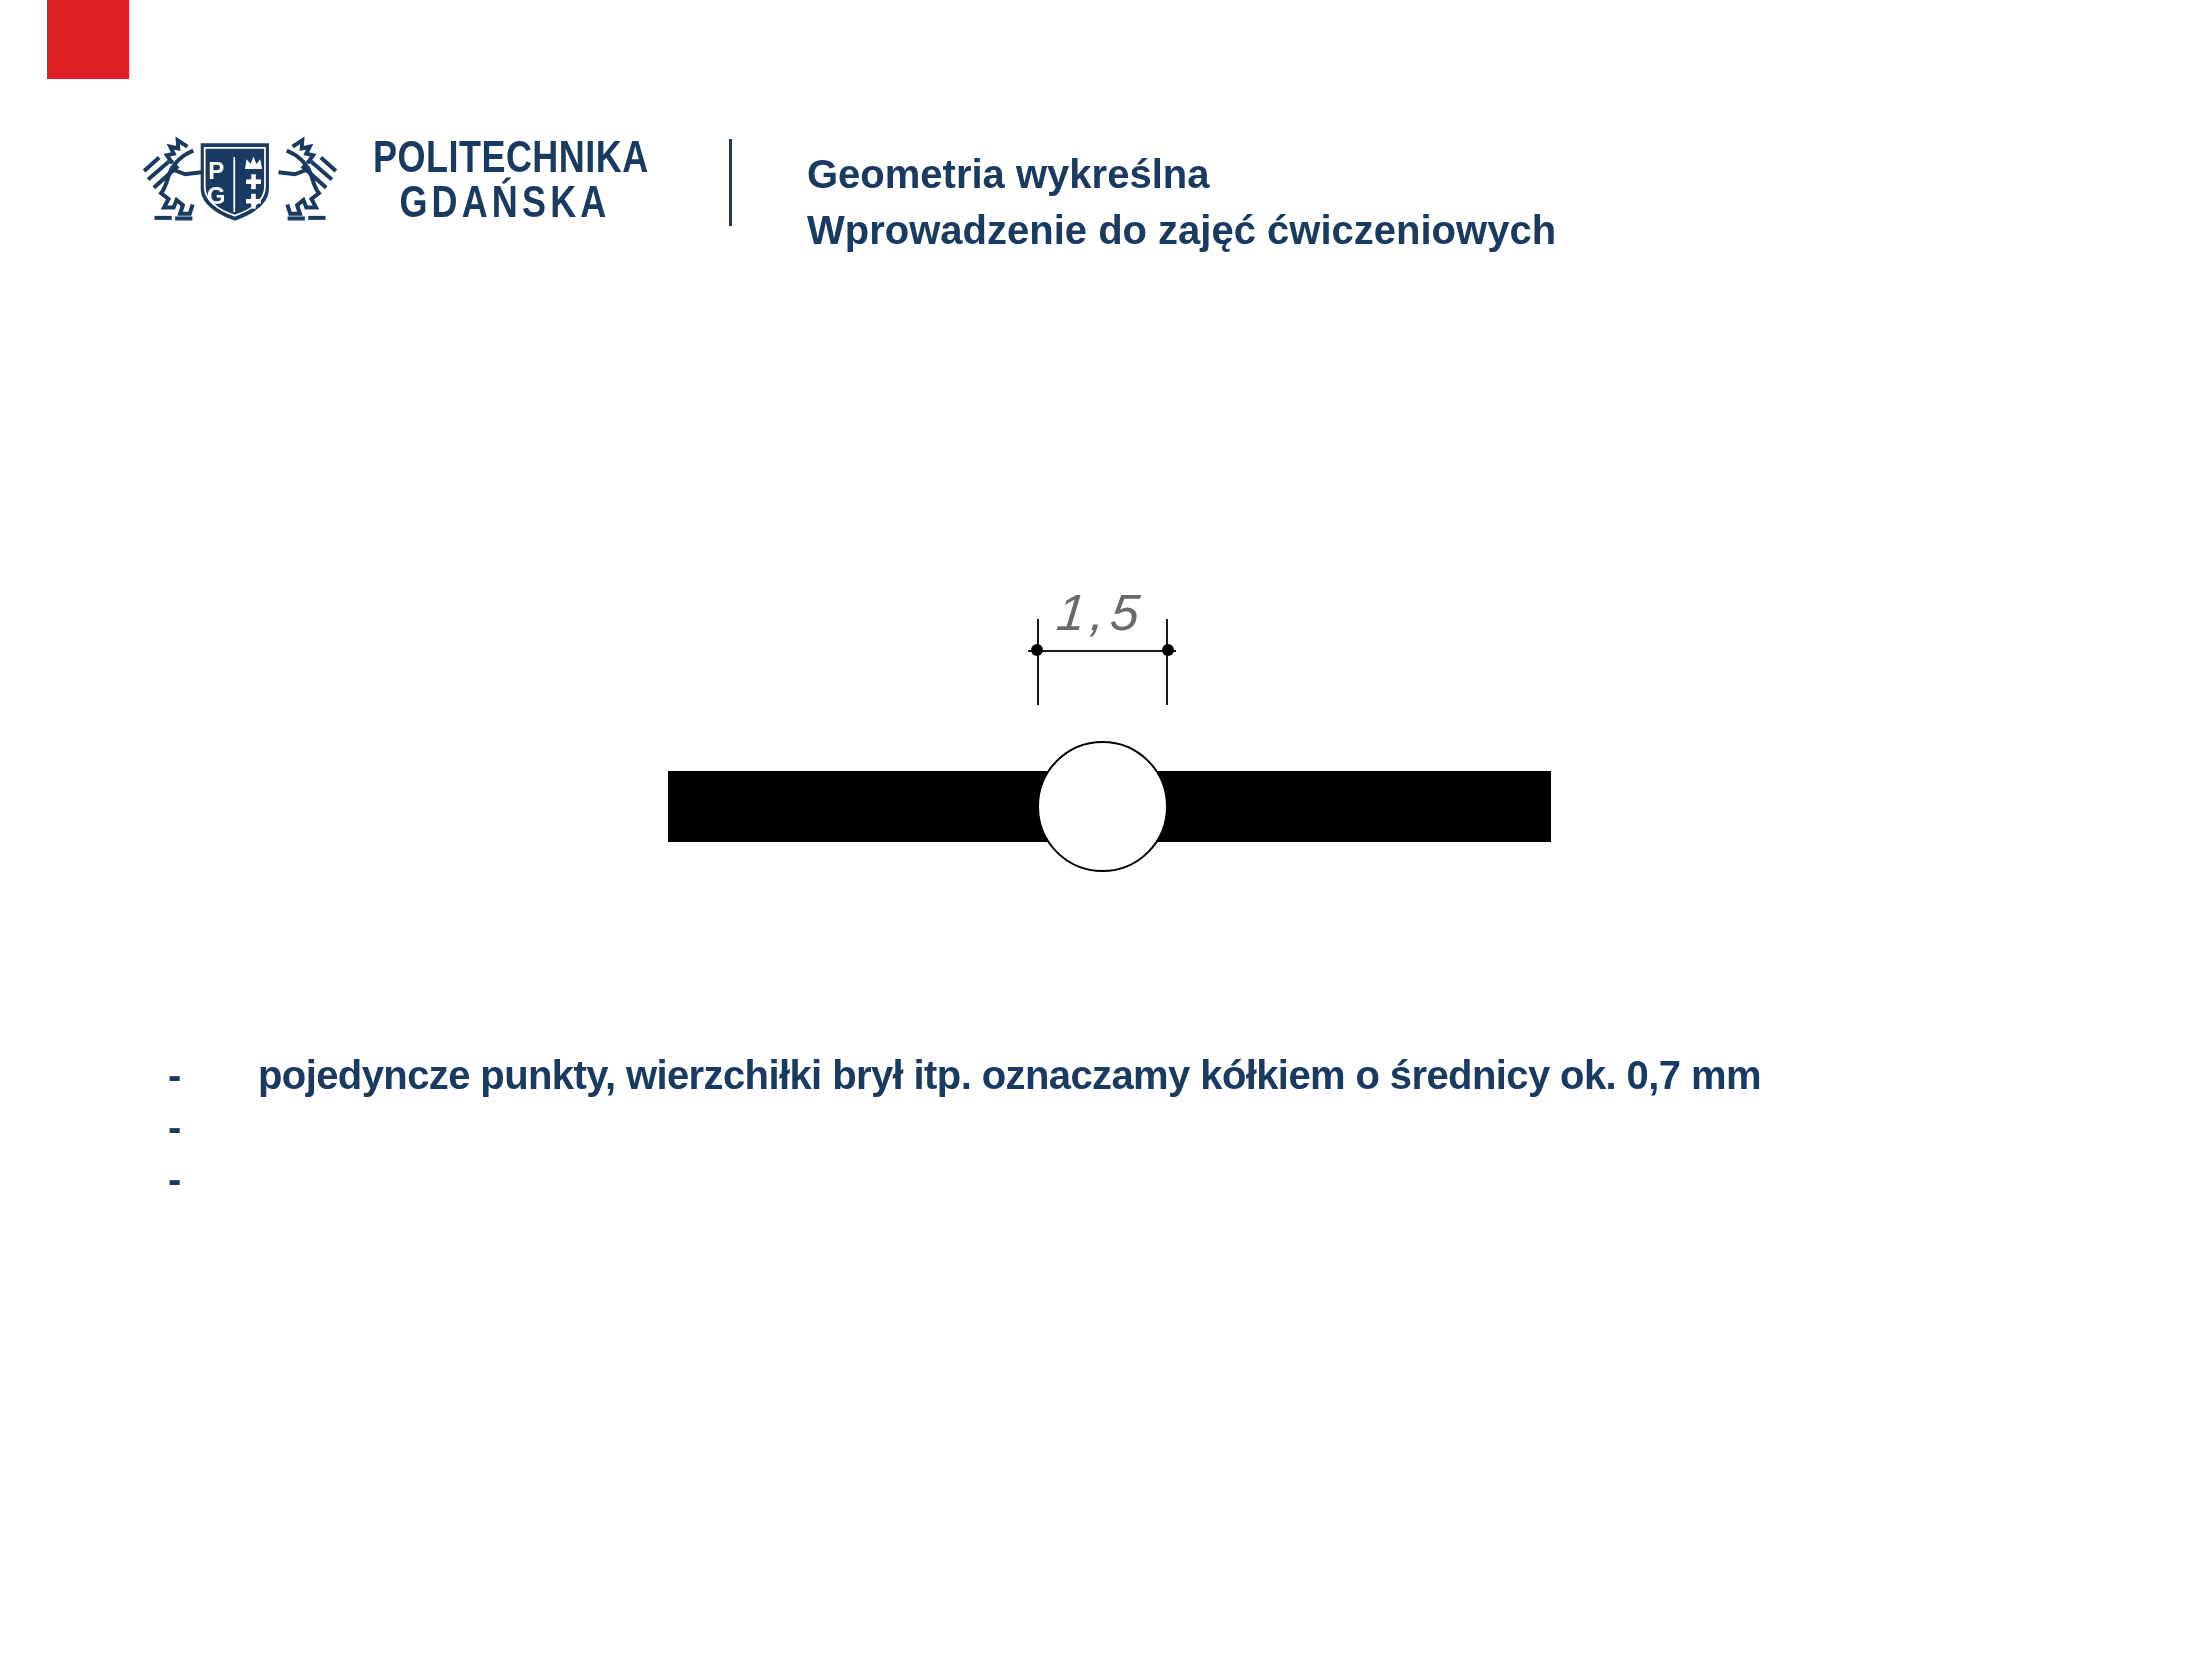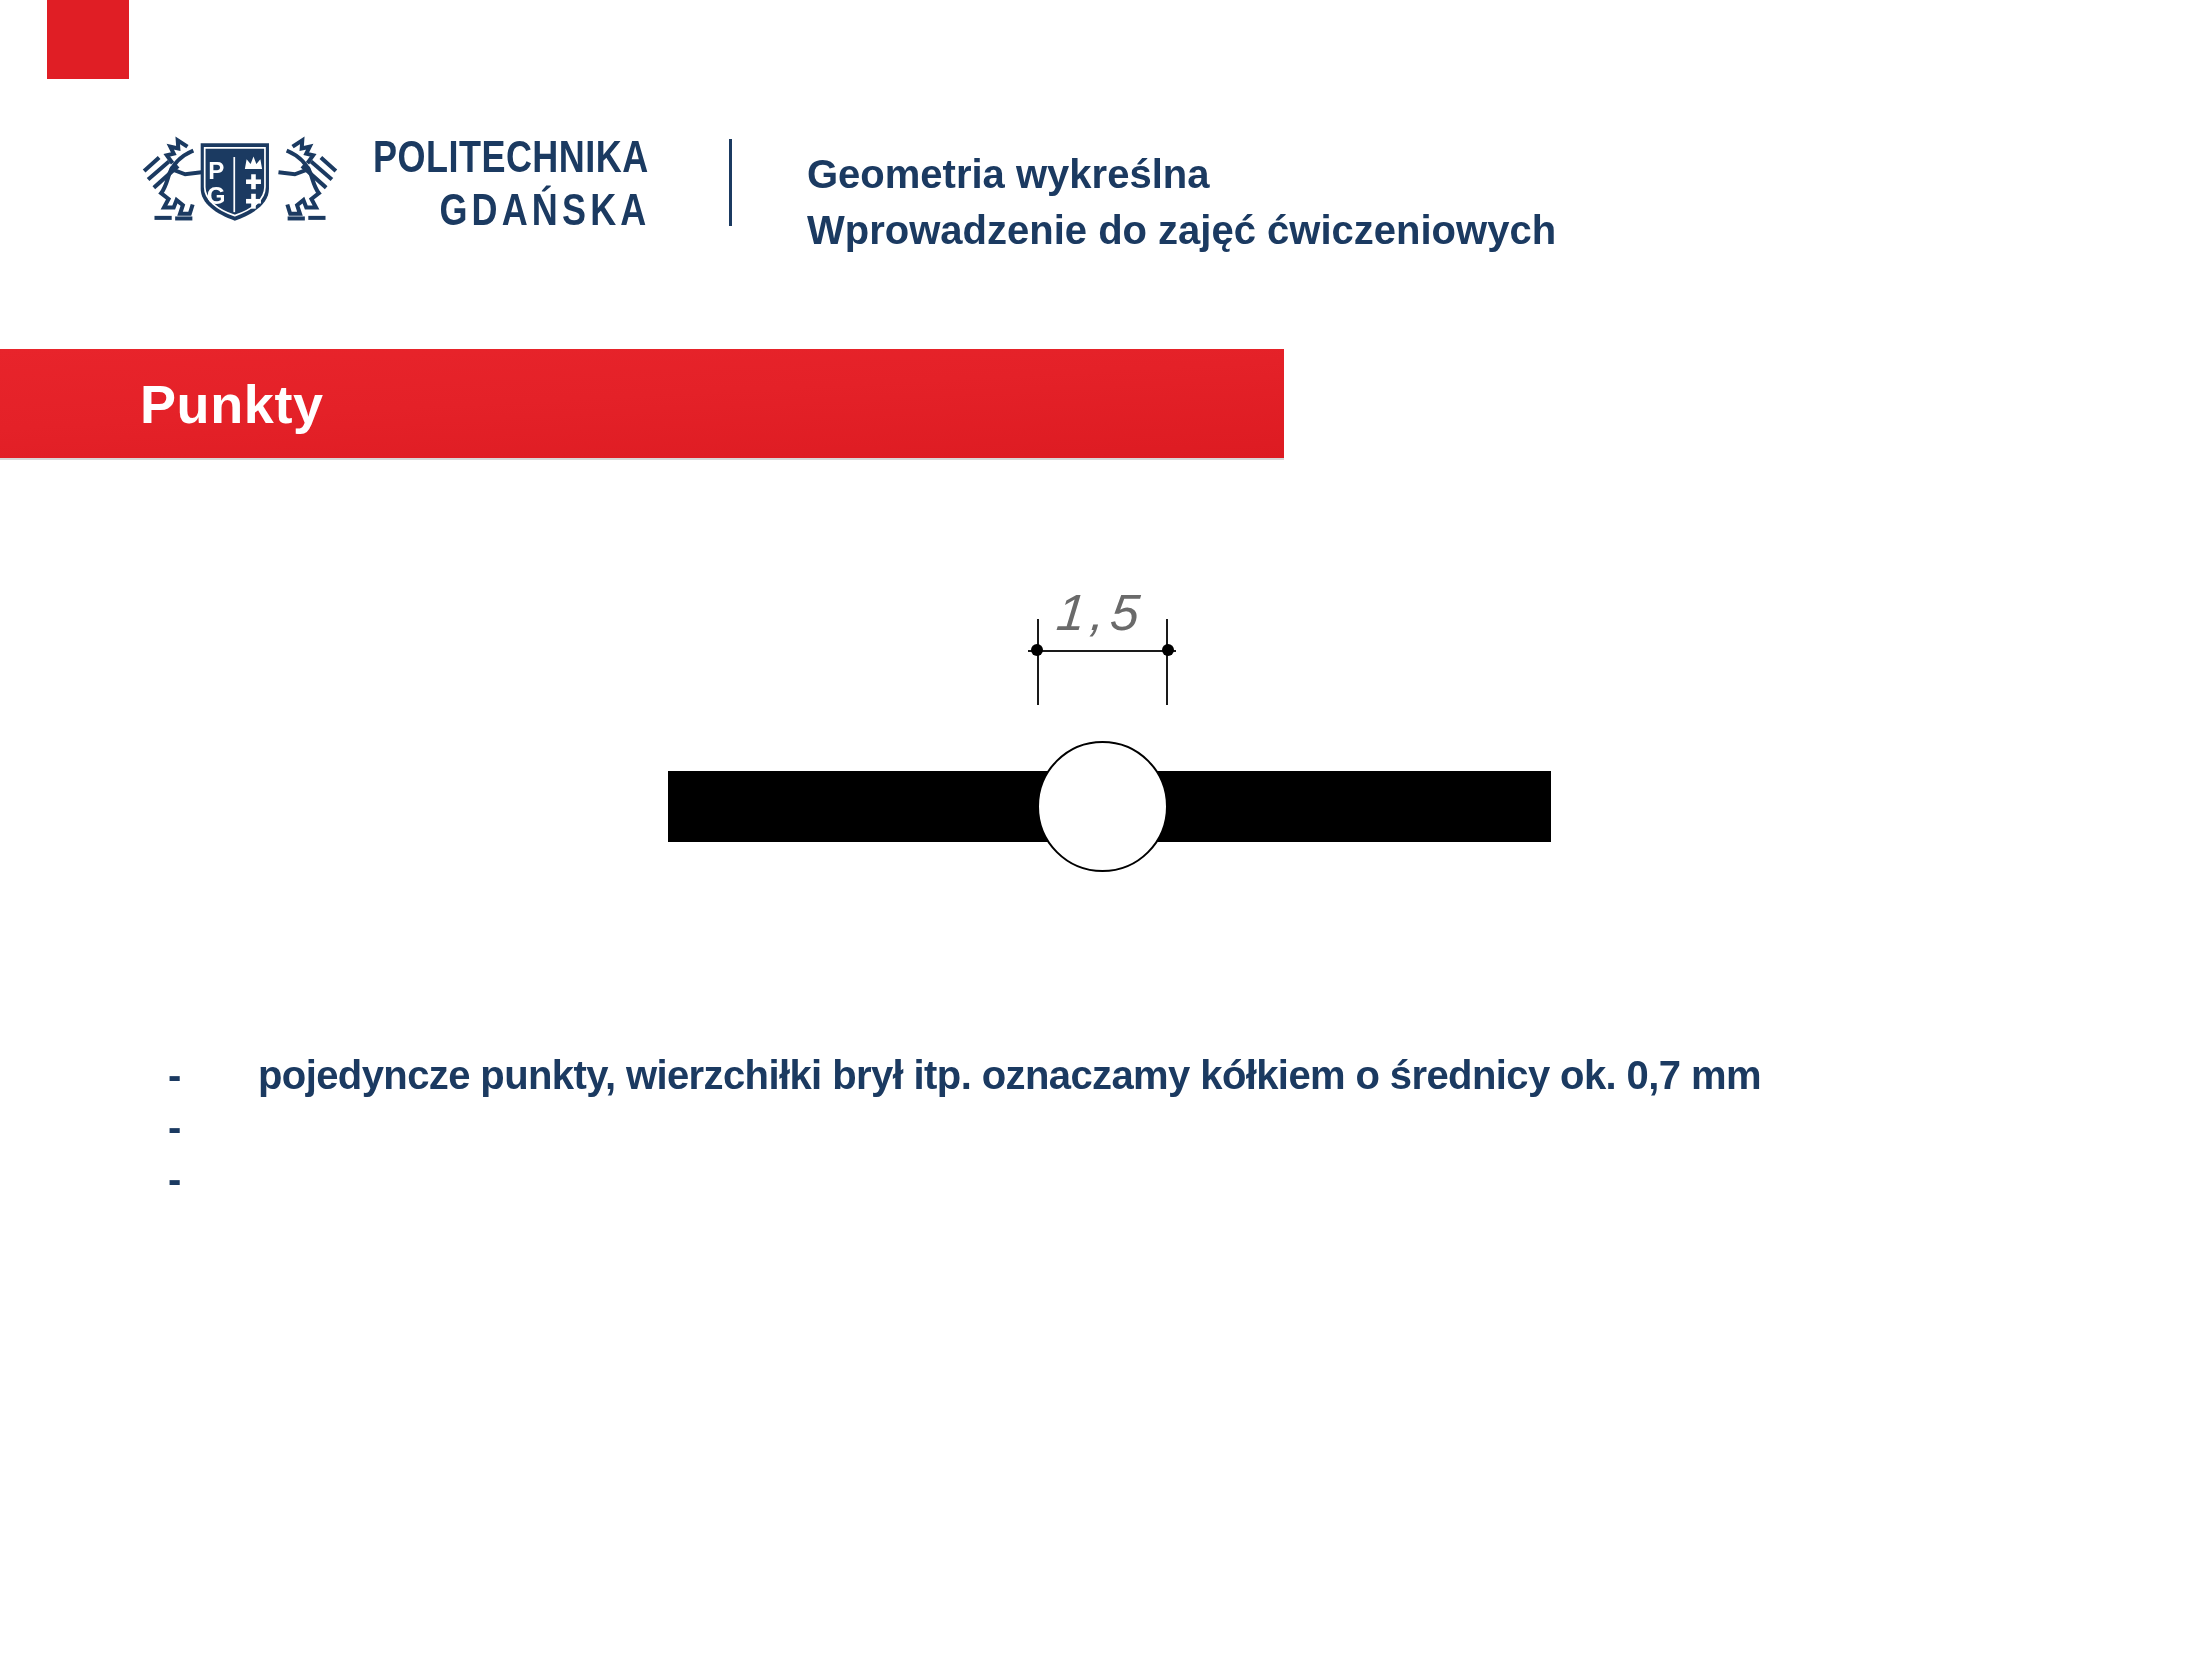--- a/index.html
+++ b/index.html
@@ -10,21 +10,21 @@
   
   .corner-bar{position:absolute;left:47px;top:0;width:82px;height:79px;background:#E01E25;}
 
   
   .logo-svg{position:absolute;left:141px;top:134px;width:198px;height:92px;}
 
   
   .logo-name{position:absolute;left:373px;top:134px;width:304px;color:#1B3A61;
              font-weight:bold;font-size:45px;line-height:45px;white-space:nowrap;}
   .logo-name .l1{display:inline-block;transform:scaleX(.80);transform-origin:left center;letter-spacing:0.6px;}
-  .logo-name .l2{display:block;text-align:right;margin-top:8px;}
+  .logo-name .l2{display:block;text-align:left;margin-top:0;}
   .logo-name .l2 span{display:inline-block;transform:scaleX(.80);transform-origin:center;letter-spacing:5.2px;}
 
   .divider-line{position:absolute;left:729px;top:139px;width:2.9px;height:87px;background:#1B3A61;}
 
   .header-block{position:absolute;left:807px;top:133px;color:#1B3A61;font-weight:bold;
                 font-size:40px;line-height:56px;white-space:nowrap;margin-top:13px;}
 
   
   .banner{position:absolute;left:0;top:349px;width:1284px;height:109px;
           background:linear-gradient(177deg,#E8242B 0%,#E42128 45%,#DD1B22 100%);
@@ -92,23 +92,20 @@
     <span class="l2"><span>GDAŃSKA</span></span>
   </div>
 
   <div class="divider-line"></div>
 
   <div class="header-block">
     <div>Geometria wykreślna</div>
     <div>Wprowadzenie do zajęć ćwiczeniowych</div>
   </div>
 
-  <div class="banner">
-    <span class="title">Punkty</span>
-  </div>
 
   <div class="fig">
     <div class="dim-label">1,5</div>
     <div class="ext-line ext-left"></div>
     <div class="ext-line ext-right"></div>
     <div class="dim-line"></div>
     <div class="dim-dot dot-left"></div>
     <div class="dim-dot dot-right"></div>
     <div class="black-bar"></div>
     <div class="point-circle"></div>

